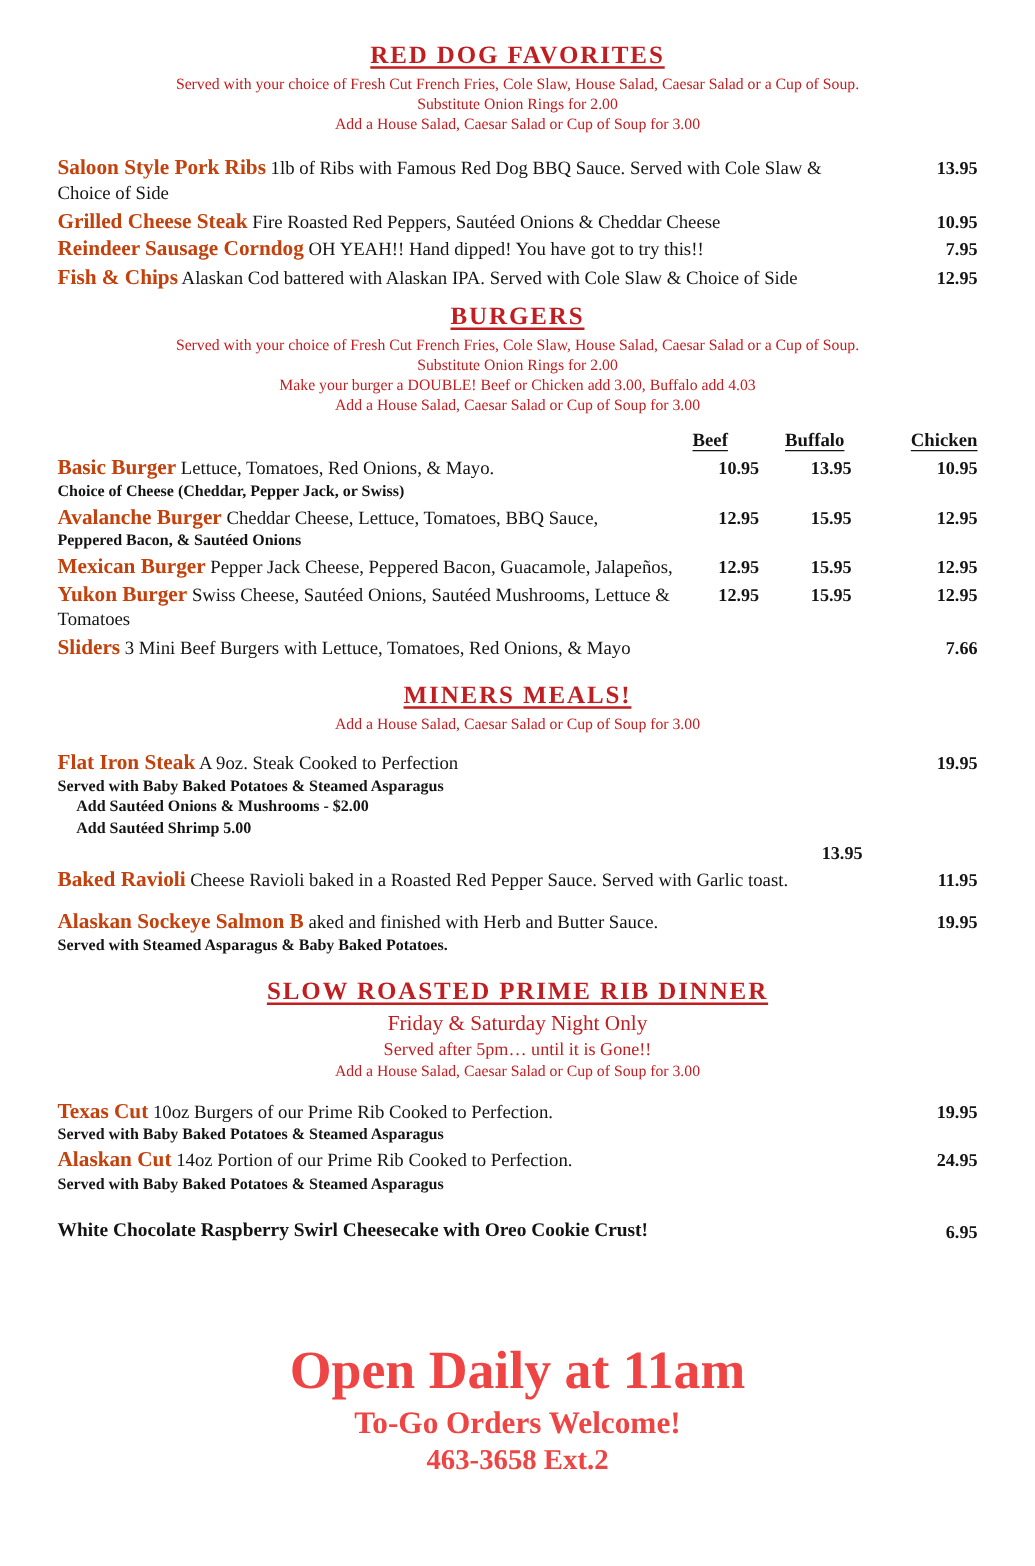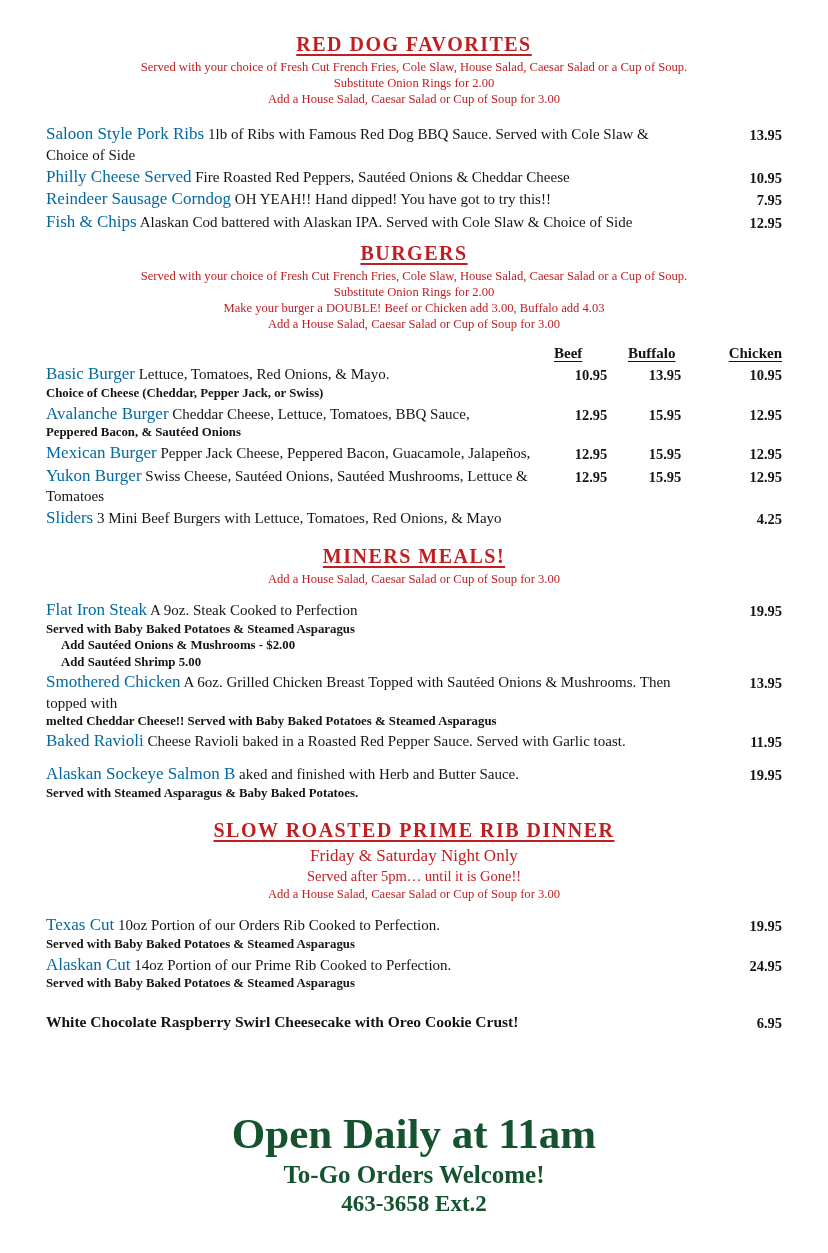--- a/index.html
+++ b/index.html
@@ -33,21 +33,21 @@
     line-height: 1.28;
   }
   .note.lg { font-size: 17px; line-height: 1.3; }
   .note.md { font-size: 14.5px; line-height: 1.3; }
 
   
   .row { display: grid; align-items: start; }
   .row.single { grid-template-columns: 1fr 92px; }
   .row.multi  { grid-template-columns: 1fr 74px 74px 80px; }
   .cell-main { line-height: 1.22; }
-  .item-name  { font-size: 17px; font-weight: normal; color: #0369a1; }
+  .item-name  { font-size: 17px; font-weight: bold; color: #c2410c; }
   .item-desc  { font-size: 15px; font-weight: normal; color: #141414; }
   .item-line2 { font-size: 12.8px; font-weight: bold; line-height: 1.3; }
   .item-extra { font-size: 12.8px; font-weight: bold; line-height: 1.3; padding-left: 15px; }
   .price { font-size: 14.5px; font-weight: bold; text-align: right; padding-top: 3px; }
   .pcol  { font-size: 14.5px; font-weight: bold; text-align: center; padding-top: 3px; }
   .row .pcol:last-child { text-align: right; }
 
   .cols-head { display: grid; grid-template-columns: 1fr 74px 74px 80px; margin-bottom: 2px; }
   .col-label {
     font-size: 15px; font-weight: bold; 
@@ -63,21 +63,21 @@
   
   .menu-section[data-name="section-favorites"] .sec-notes { margin-bottom: 17px; }
   .menu-section[data-name="section-burgers"]   { margin-top: 4px; }
   .menu-section[data-name="section-miners"]    { margin-top: 16px; }
   .menu-section[data-name="section-prime-rib"] { margin-top: 18px; }
   .menu-section[data-name="section-dessert"]   { margin-top: 20px; }
   .menu-section[data-name="section-dessert"] .sec-notes { margin-bottom: 0; }
   .menu-section[data-name="section-dessert"] .items { margin-top: 20px; }
 
   
-  .footer { text-align: center; margin-top: 78px; color: #14532d; }
+  .footer { text-align: center; margin-top: 78px; color: #ef4444; }
   .footer-open  { font-size: 43px; font-weight: bold; line-height: 1.1; }
   .footer-togo  { font-size: 25px; font-weight: bold; margin-top: 4px; }
   .footer-phone { font-size: 23px; font-weight: bold; margin-top: 2px; }
 </style>
 </head>
 <body>
 
 <div class="page" data-name="menu-page">
   <div data-name="menu-sections">
       <section class="menu-section" data-name="section-favorites">
@@ -89,21 +89,21 @@
         </div>
         <div class="items" data-name="section-items-favorites">
           <div class="row single" data-name="menu-item-row">
             <div class="cell-main" data-name="menu-item-main">
               <div data-name="menu-item-heading"><span class="item-name" data-name="menu-item-name">Saloon Style Pork Ribs</span><span class="item-desc" data-name="menu-item-description"> 1lb of Ribs with Famous Red Dog BBQ Sauce. Served with Cole Slaw &amp; Choice of Side</span></div>
             </div>
             <div class="price" data-name="item-price">13.95</div>
           </div>
           <div class="row single" data-name="menu-item-row">
             <div class="cell-main" data-name="menu-item-main">
-              <div data-name="menu-item-heading"><span class="item-name" data-name="menu-item-name">Philly Cheese Served</span><span class="item-desc" data-name="menu-item-description"> Fire Roasted Red Peppers, Sautéed Onions &amp; Cheddar Cheese</span></div>
+              <div data-name="menu-item-heading"><span class="item-name" data-name="menu-item-name">Grilled Cheese Steak</span><span class="item-desc" data-name="menu-item-description"> Fire Roasted Red Peppers, Sautéed Onions &amp; Cheddar Cheese</span></div>
             </div>
             <div class="price" data-name="item-price">10.95</div>
           </div>
           <div class="row single" data-name="menu-item-row">
             <div class="cell-main" data-name="menu-item-main">
               <div data-name="menu-item-heading"><span class="item-name" data-name="menu-item-name">Reindeer Sausage Corndog</span><span class="item-desc" data-name="menu-item-description"> OH YEAH!! Hand dipped! You have got to try this!!</span></div>
             </div>
             <div class="price" data-name="item-price">7.95</div>
           </div>
           <div class="row single" data-name="menu-item-row">
@@ -162,44 +162,40 @@
             <div class="pcol" data-name="item-price">12.95</div>
             <div class="pcol" data-name="item-price">15.95</div>
             <div class="pcol" data-name="item-price">12.95</div>
           </div>
           <div class="row multi" data-name="menu-item-row">
             <div class="cell-main" data-name="menu-item-main">
               <div data-name="menu-item-heading"><span class="item-name" data-name="menu-item-name">Sliders</span><span class="item-desc" data-name="menu-item-description"> 3 Mini Beef Burgers with Lettuce, Tomatoes, Red Onions, &amp; Mayo</span></div>
             </div>
             <div class="pcol" data-name="item-price"></div>
             <div class="pcol" data-name="item-price"></div>
-            <div class="pcol" data-name="item-price">4.25</div>
+            <div class="pcol" data-name="item-price">7.66</div>
           </div>
         </div>
       </section>
       <section class="menu-section" data-name="section-miners">
         <h2 class="sec-title" data-name="section-title-miners">MINERS MEALS!</h2>
         <div class="sec-notes" data-name="section-notes-miners">
           <div class="note sm" data-name="section-note">Add a House Salad, Caesar Salad or Cup of Soup for 3.00</div>
         </div>
         <div class="items" data-name="section-items-miners">
           <div class="row single" data-name="menu-item-row">
             <div class="cell-main" data-name="menu-item-main">
               <div data-name="menu-item-heading"><span class="item-name" data-name="menu-item-name">Flat Iron Steak</span><span class="item-desc" data-name="menu-item-description"> A 9oz. Steak Cooked to Perfection</span></div>
               <div class="item-line2" data-name="menu-item-description-line2">Served with Baby Baked Potatoes &amp; Steamed Asparagus</div>
               <div class="item-extra" data-name="menu-item-addon">Add Sautéed Onions &amp; Mushrooms - $2.00</div>
               <div class="item-extra" data-name="menu-item-addon">Add Sautéed Shrimp 5.00</div>
             </div>
             <div class="price" data-name="item-price">19.95</div>
           </div>
           <div class="row single" data-name="menu-item-row">
-            <div class="cell-main" data-name="menu-item-main">
-              <div data-name="menu-item-heading"><span class="item-name" data-name="menu-item-name">Smothered Chicken</span><span class="item-desc" data-name="menu-item-description"> A 6oz. Grilled Chicken Breast Topped with Sautéed Onions &amp; Mushrooms. Then topped with</span></div>
-              <div class="item-line2" data-name="menu-item-description-line2">melted Cheddar Cheese!! Served with Baby Baked Potatoes &amp; Steamed Asparagus</div>
-            </div>
             <div class="price" data-name="item-price">13.95</div>
           </div>
           <div class="row single" data-name="menu-item-row">
             <div class="cell-main" data-name="menu-item-main">
               <div data-name="menu-item-heading"><span class="item-name" data-name="menu-item-name">Baked Ravioli</span><span class="item-desc" data-name="menu-item-description"> Cheese Ravioli baked in a Roasted Red Pepper Sauce. Served with Garlic toast.</span></div>
             </div>
             <div class="price" data-name="item-price">11.95</div>
           </div>
           <div class="row single gap-before" data-name="menu-item-row">
             <div class="cell-main" data-name="menu-item-main">
@@ -213,21 +209,21 @@
       <section class="menu-section" data-name="section-prime-rib">
         <h2 class="sec-title" data-name="section-title-prime-rib">SLOW ROASTED PRIME RIB DINNER</h2>
         <div class="sec-notes" data-name="section-notes-prime-rib">
           <div class="note lg" data-name="section-note">Friday &amp; Saturday Night Only</div>
           <div class="note md" data-name="section-note">Served after 5pm… until it is Gone!!</div>
           <div class="note sm" data-name="section-note">Add a House Salad, Caesar Salad or Cup of Soup for 3.00</div>
         </div>
         <div class="items" data-name="section-items-prime-rib">
           <div class="row single" data-name="menu-item-row">
             <div class="cell-main" data-name="menu-item-main">
-              <div data-name="menu-item-heading"><span class="item-name" data-name="menu-item-name">Texas Cut</span><span class="item-desc" data-name="menu-item-description"> 10oz Portion of our Orders Rib Cooked to Perfection.</span></div>
+              <div data-name="menu-item-heading"><span class="item-name" data-name="menu-item-name">Texas Cut</span><span class="item-desc" data-name="menu-item-description"> 10oz Burgers of our Prime Rib Cooked to Perfection.</span></div>
               <div class="item-line2" data-name="menu-item-description-line2">Served with Baby Baked Potatoes &amp; Steamed Asparagus</div>
             </div>
             <div class="price" data-name="item-price">19.95</div>
           </div>
           <div class="row single" data-name="menu-item-row">
             <div class="cell-main" data-name="menu-item-main">
               <div data-name="menu-item-heading"><span class="item-name" data-name="menu-item-name">Alaskan Cut</span><span class="item-desc" data-name="menu-item-description"> 14oz Portion of our Prime Rib Cooked to Perfection.</span></div>
               <div class="item-line2" data-name="menu-item-description-line2">Served with Baby Baked Potatoes &amp; Steamed Asparagus</div>
             </div>
             <div class="price" data-name="item-price">24.95</div>

